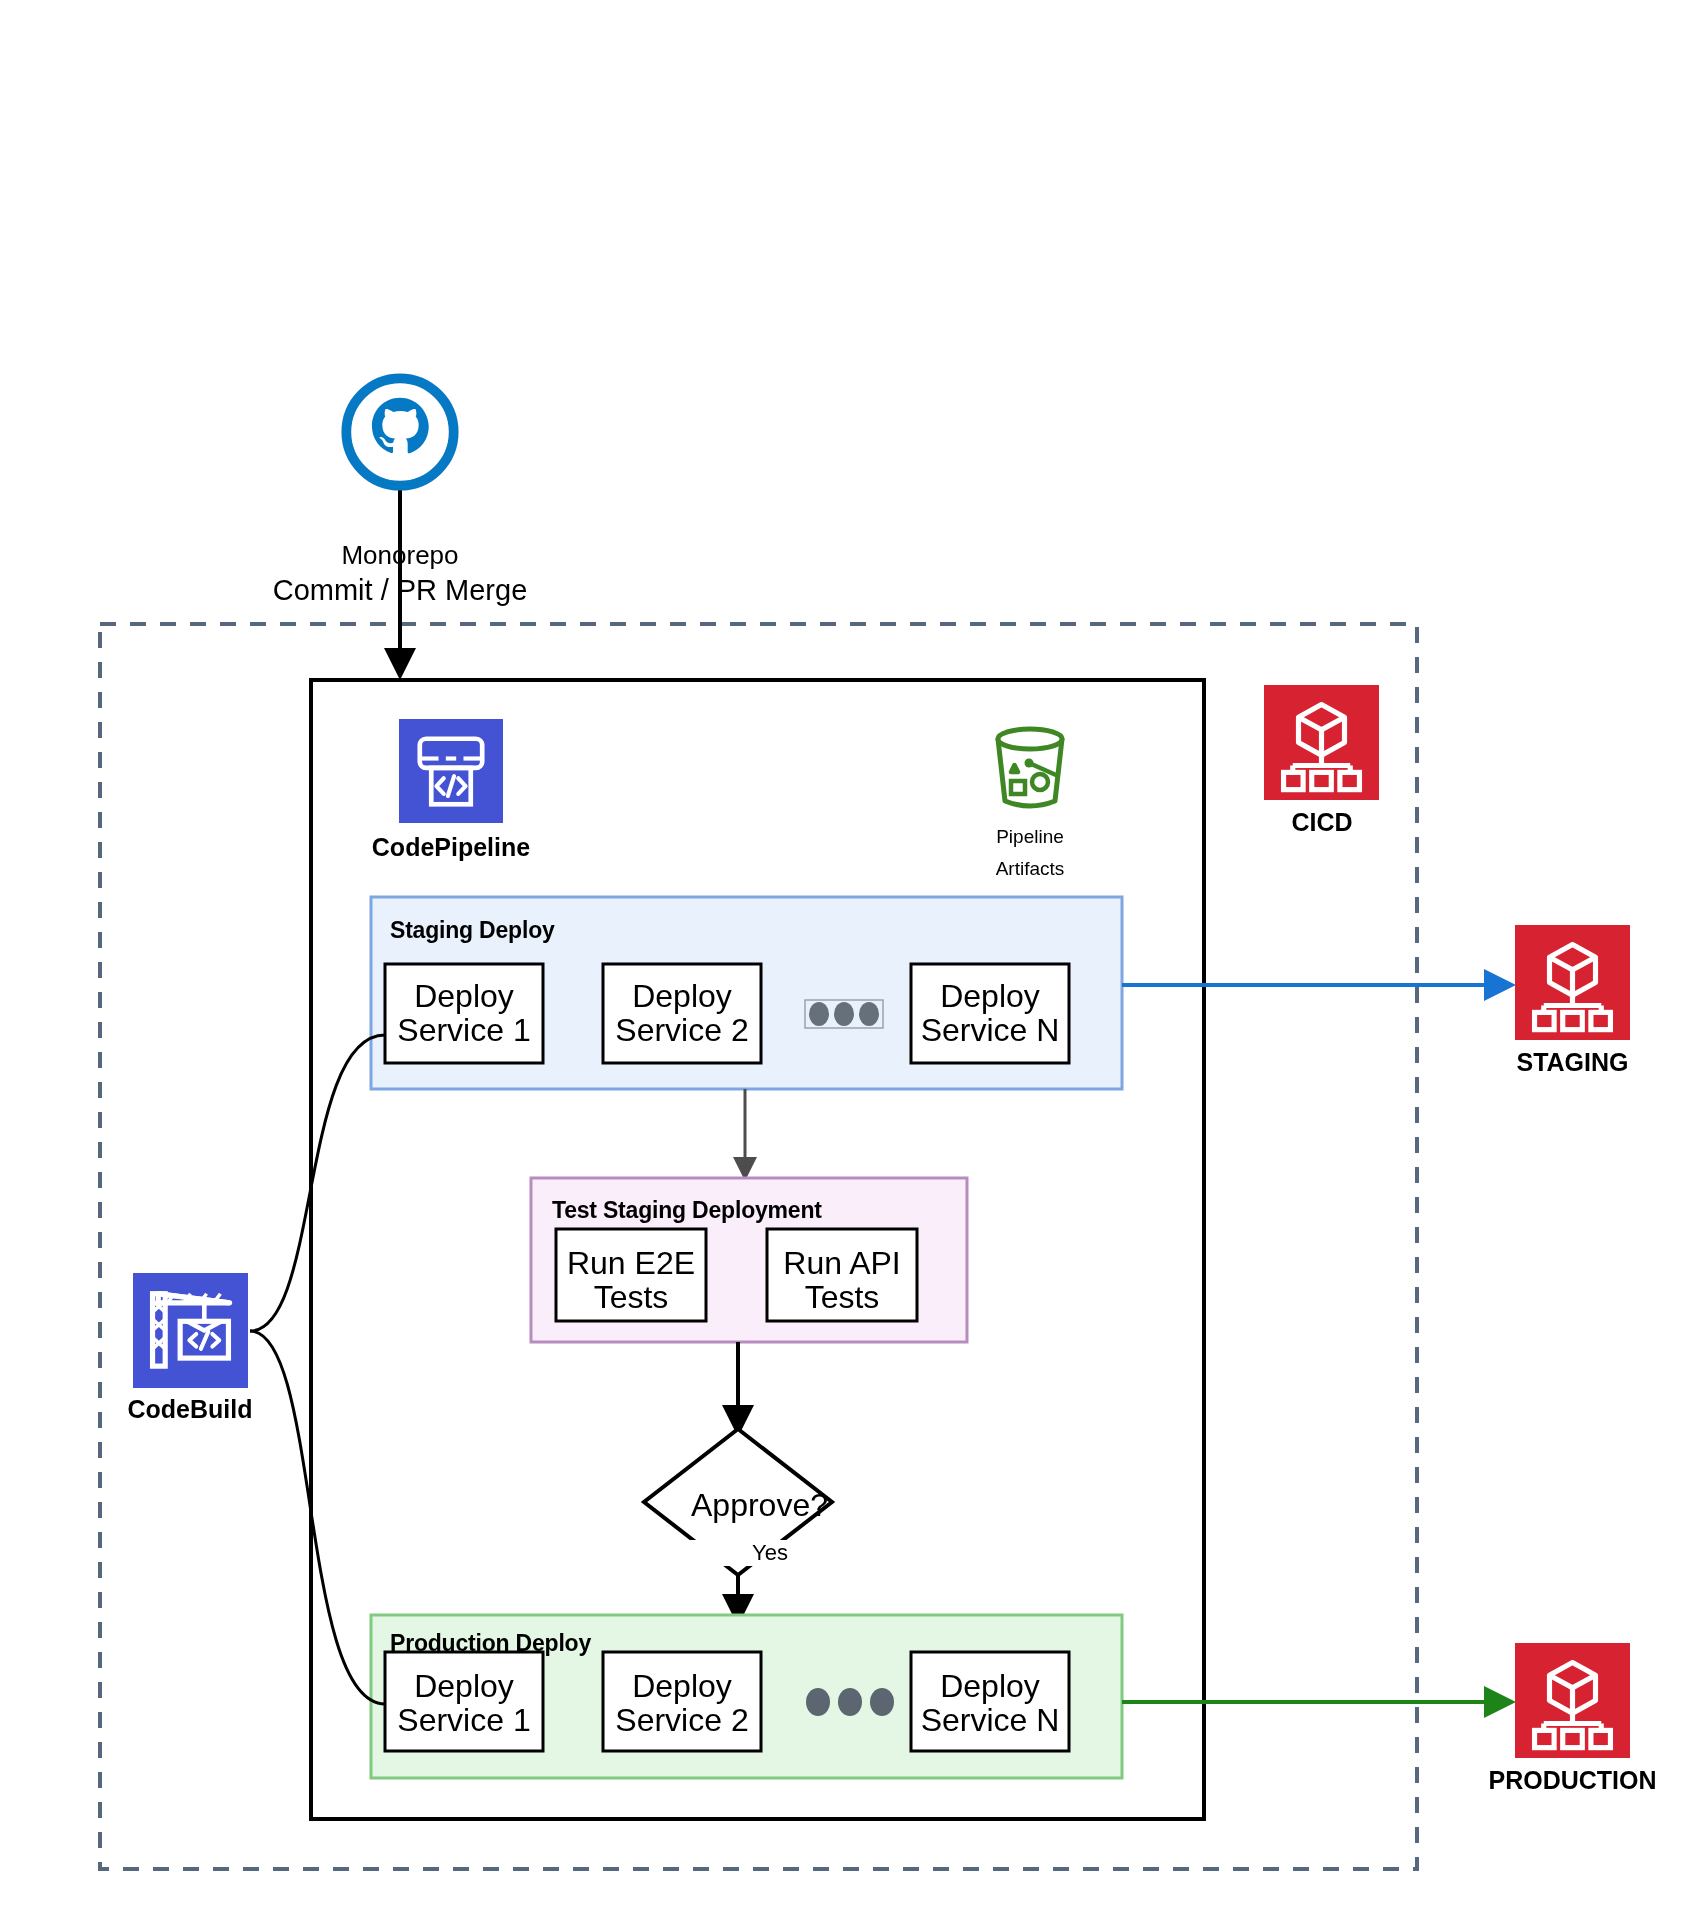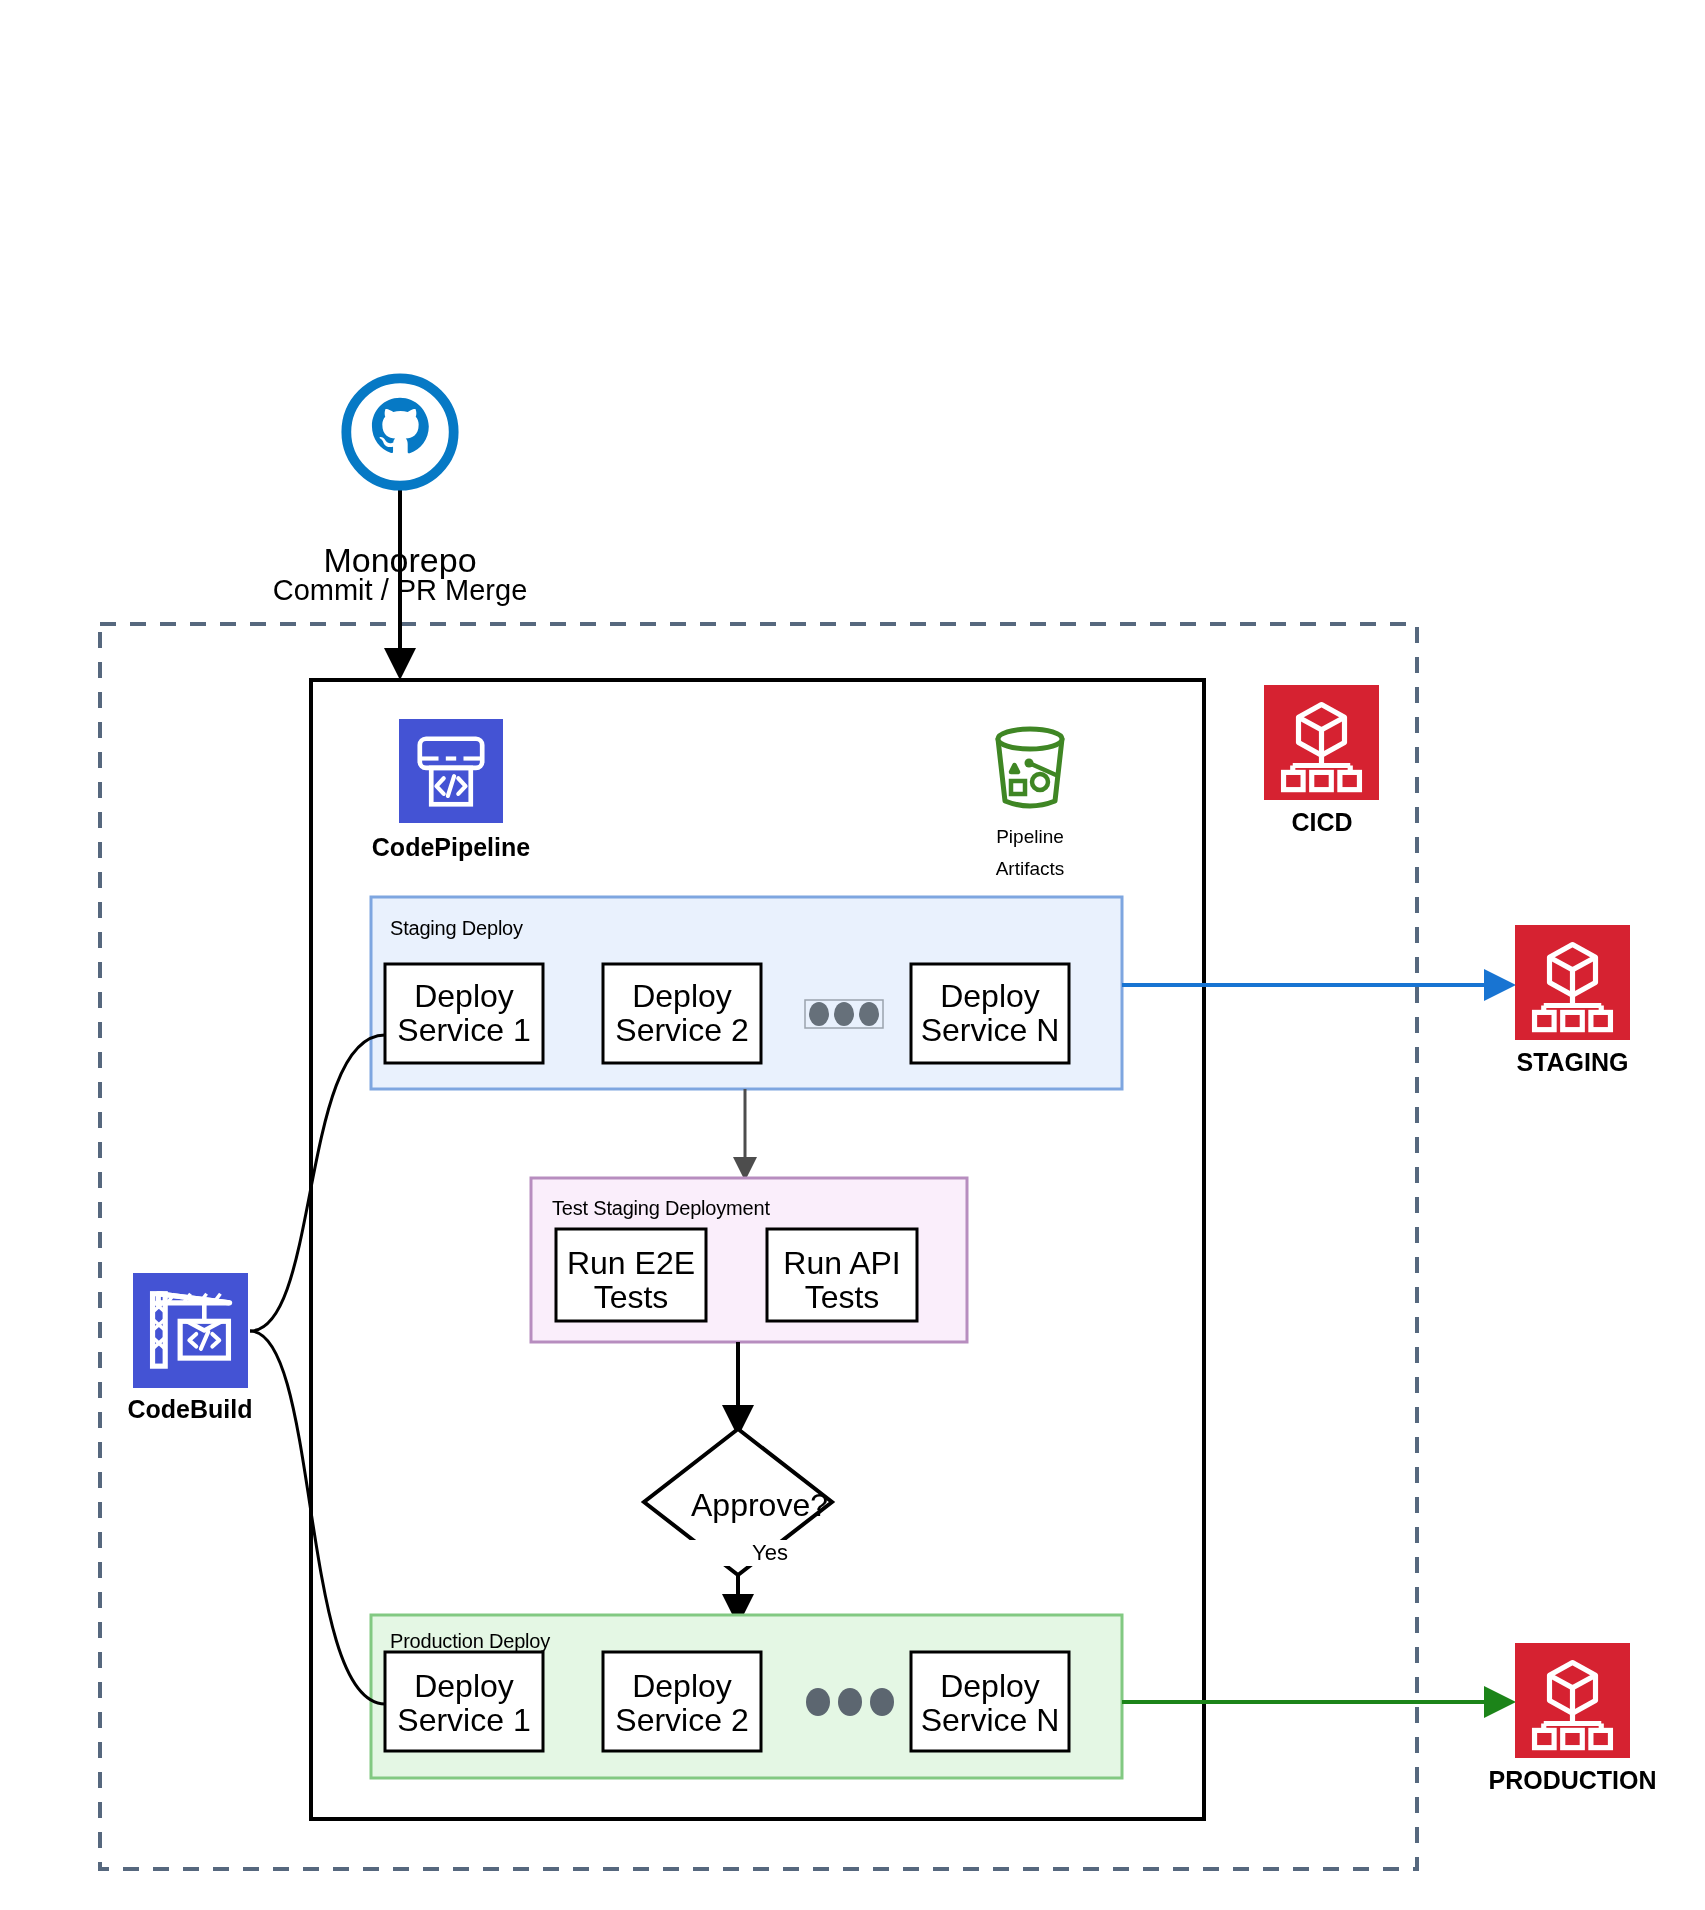--- a/index.html
+++ b/index.html
@@ -33,22 +33,22 @@
     color: #000000;
     white-space: pre;
     line-height: 1.18;
   }
   .center { text-align: center; }
   .node-label {
     font-size: 32px;
     text-align: center;
   }
   .group-title {
-    font-size: 20px;
-    font-weight: normal;
+    font-size: 23px;
+    font-weight: bold;
     letter-spacing: -0.2px;
   }
   .icon-label {
     font-size: 25px;
     text-align: center;
     font-weight: bold;
   }
   .icon-label-normal {
     font-size: 25px;
     text-align: center;
@@ -140,21 +140,21 @@
       <circle cx="50" cy="50" r="44" fill="#ffffff" stroke="#0679C5" stroke-width="8"></circle>
       <path d="M50 22c-13 0-23 10.4-23 23.2 0 10.2 6.6 18.9 15.7 22 1.2.2 1.6-.5 1.6-1.1
                v-4c-6.4 1.4-7.7-3.1-7.7-3.1-1-2.7-2.5-3.4-2.5-3.4-2.1-1.4.2-1.4.2-1.4
                2.3.2 3.5 2.4 3.5 2.4 2.1 3.6 5.4 2.6 6.7 2 .2-1.5.8-2.6 1.5-3.2
                -5.1-.6-10.5-2.6-10.5-11.6 0-2.6.9-4.7 2.4-6.3-.2-.6-1-3 .2-6.3 0 0 1.9-.6 6.4 2.4
                1.9-.5 3.9-.8 5.9-.8s4 .3 5.9.8c4.5-3.1 6.4-2.4 6.4-2.4 1.3 3.3.5 5.7.2 6.3
                1.5 1.6 2.4 3.7 2.4 6.3 0 9-5.4 11-10.6 11.6.8.7 1.6 2.2 1.6 4.4v6.5
                c0 .6.4 1.4 1.7 1.1 9.1-3.1 15.6-11.8 15.6-22C73 32.4 63 22 50 22z" fill="#0679C5"></path>
     </svg>
   </div>
-  <div class="txt center" style="left:250px; top:540px; width:300px; font-size:34px;">Monorepo</div>
+  <div class="txt center" style="left:250px; top:540px; width:300px; font-size:26px;">Monorepo</div>
   <div class="txt center" style="left:250px; top:573px; width:300px; font-size:29px;">Commit / PR Merge</div>
 
   <div class="iconbox" style="left:399px; top:719px; width:104px; height:104px;">
     <svg viewBox="0 0 100 100" width="104" height="104">
       <rect x="0" y="0" width="100" height="100" fill="#4453D4"></rect>
       <rect x="20" y="19" width="60" height="28" rx="6" ry="6" fill="none" stroke="#ffffff" stroke-width="4.5"></rect>
       <line x1="20" y1="38" x2="38" y2="38" stroke="#ffffff" stroke-width="4"></line>
       <line x1="62" y1="38" x2="80" y2="38" stroke="#ffffff" stroke-width="4"></line>
       <line x1="45" y1="38" x2="55" y2="38" stroke="#ffffff" stroke-width="4"></line>
       <rect x="31" y="47" width="38" height="35" fill="none" stroke="#ffffff" stroke-width="4.5"></rect>

